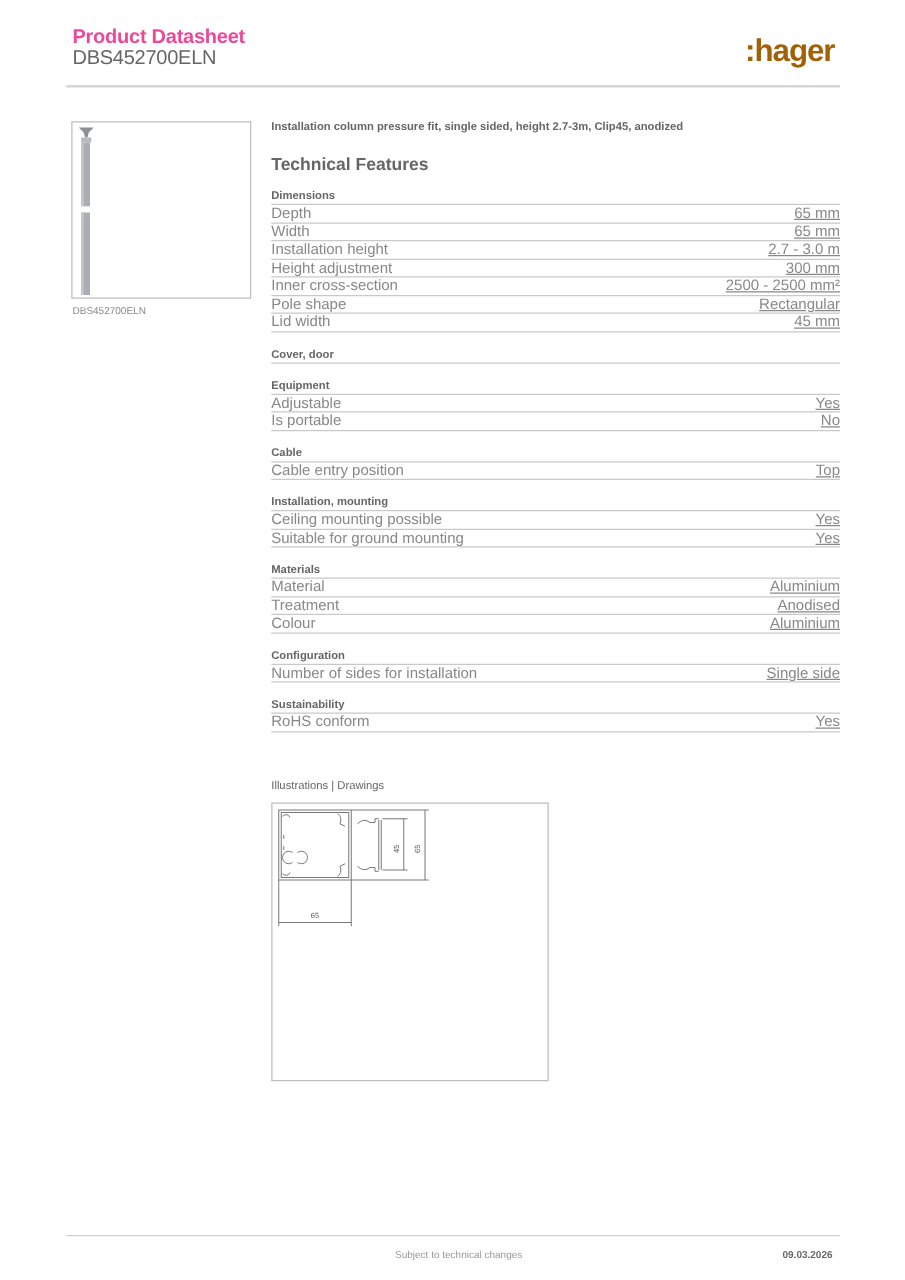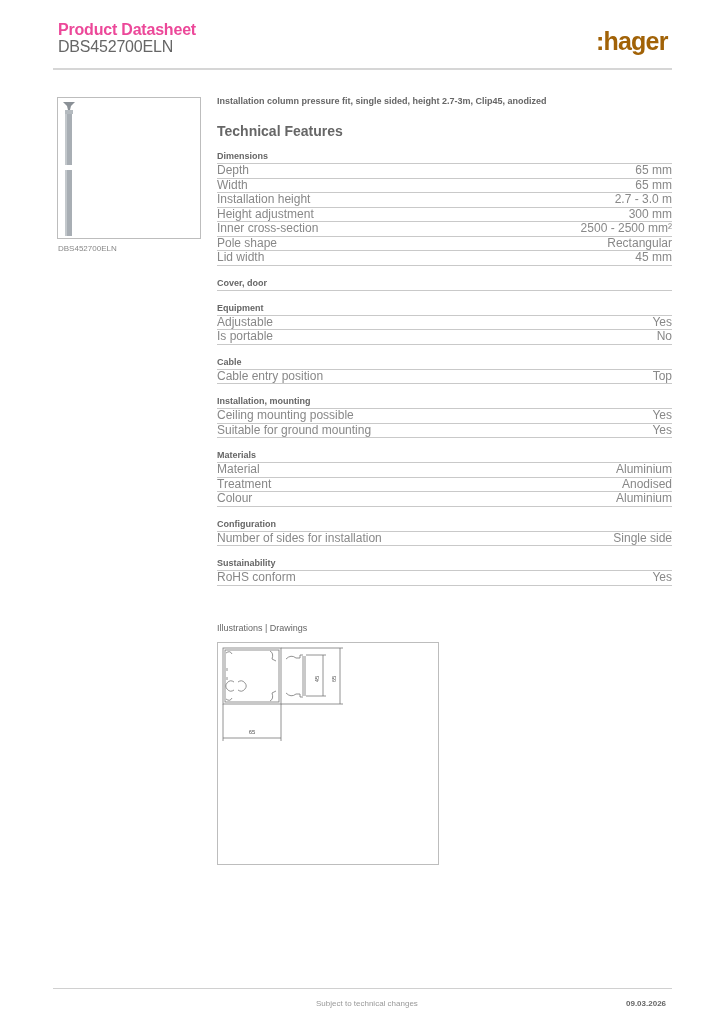--- a/index.html
+++ b/index.html
@@ -13,21 +13,21 @@
   .thumb-caption { position:absolute; left:58px; top:244px; font-size:8px; color:#888; }
 
   .main { position:absolute; left:217px; top:94px; width:455px; }
   .desc { font-size:9px; font-weight:bold; color:#666; margin:0; height:14px; line-height:14px; }
   .tf { font-size:14px; font-weight:bold; color:#666; margin-top:16px; height:14px; line-height:14px; }
 
   .section { margin-top:11px; }
   .sec-title { font-size:9px; font-weight:bold; color:#666; height:12px; line-height:12px; border-bottom:1px solid #c9c9c9; padding-bottom:1px; }
   .row { display:flex; justify-content:space-between; height:13.5px; line-height:13.5px; border-bottom:1px solid #c9c9c9; font-size:12px; color:#888; }
   .row .lbl { }
-  .row .val { text-align:right; }
+  .row .val { text-align:right;text-decoration:underline; }
 
   .ill-title { position:absolute; left:217px; top:623px; font-size:9px; font-weight:normal; color:#666; }
   .ill-box { position:absolute; left:217px; top:642px; width:222px; height:223px; border:1px solid #bdbdbd; box-sizing:border-box; }
 
   .ftr-rule { position:absolute; left:53px; top:988px; width:619px; height:1px; background:#d0d0d0; }
   .ftr-note { position:absolute; left:316px; top:999px; font-size:8px; color:#999; }
   .ftr-date { position:absolute; left:626px; top:999px; font-size:8px; font-weight:bold; color:#666; }
 </style>
 </head>
 <body>

